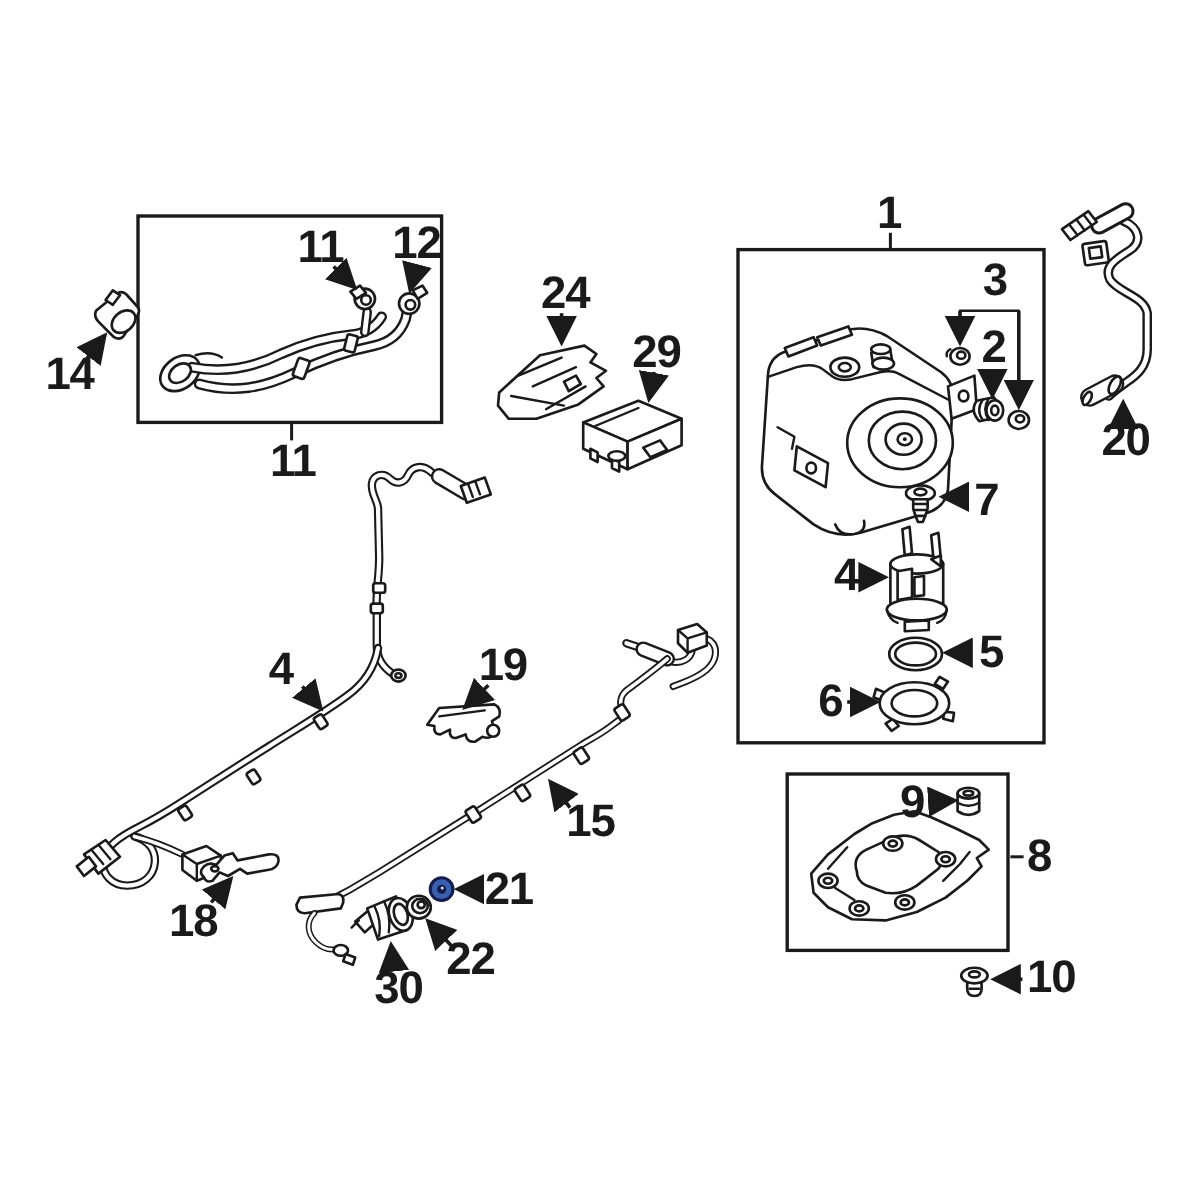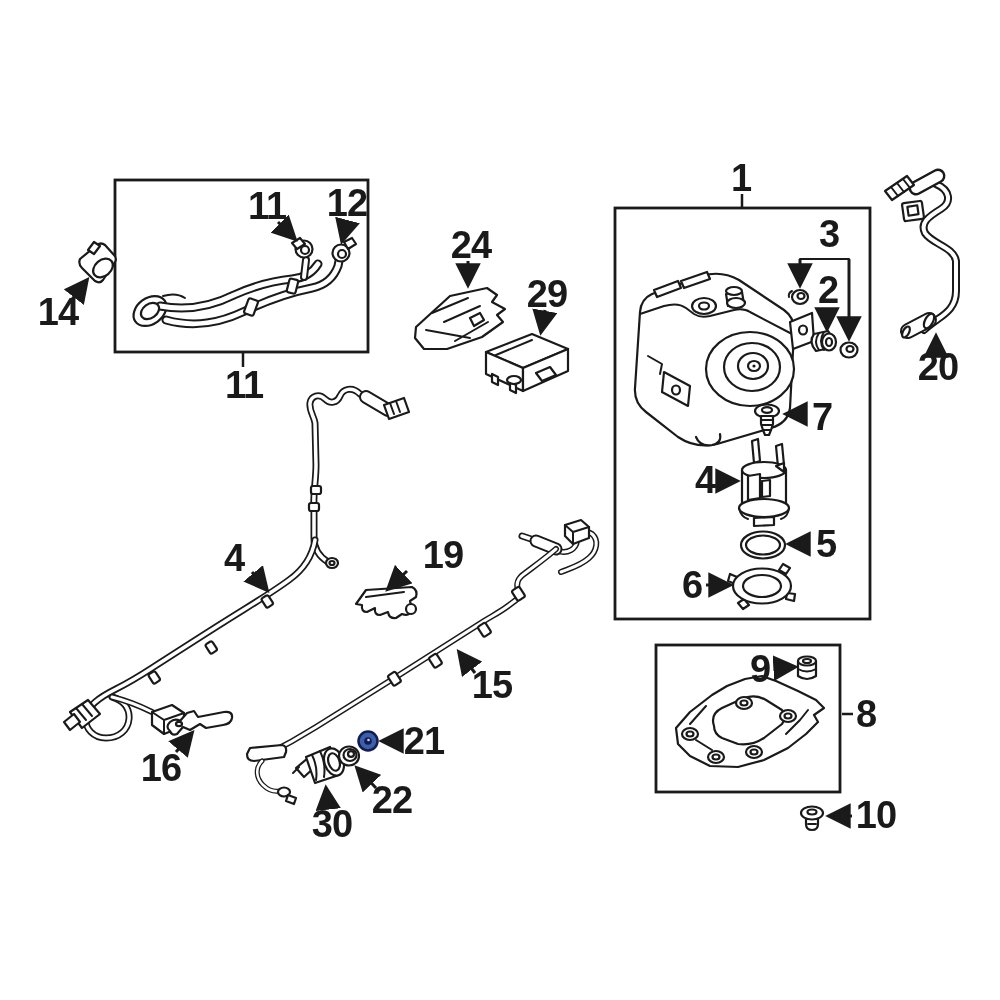--- a/index.html
+++ b/index.html
@@ -313,23 +313,23 @@
 <div class="callout" style="left:692px;top:585px">6</div>
 <div class="callout" style="left:822px;top:417px">7</div>
 <div class="callout" style="left:866px;top:714px">8</div>
 <div class="callout" style="left:760px;top:669px">9</div>
 <div class="callout" style="left:876px;top:815px">10</div>
 <div class="callout" style="left:244px;top:385px">11</div>
 <div class="callout" style="left:347px;top:203px">12</div>
 <div class="callout" style="left:267px;top:206px">11</div>
 <div class="callout" style="left:58px;top:312px">14</div>
 <div class="callout" style="left:492px;top:685px">15</div>
-<div class="callout" style="left:161px;top:768px">16</div>
+<div class="callout" style="left:161px;top:768px">18</div>
 <div class="callout" style="left:234px;top:558px">4</div>
 <div class="callout" style="left:938px;top:367px">20</div>
-<div class="callout" style="left:443px;top:555px">19</div>
+<div class="callout" style="left:419px;top:555px">19</div>
 <div class="callout" style="left:332px;top:824px">30</div>
 <div class="callout" style="left:424px;top:741px">21</div>
 <div class="callout" style="left:392px;top:800px">22</div>
 <div class="callout" style="left:547px;top:294px">29</div>
 <div class="callout" style="left:471px;top:245px">24</div>
 
 </div>
 
 </body></html>

